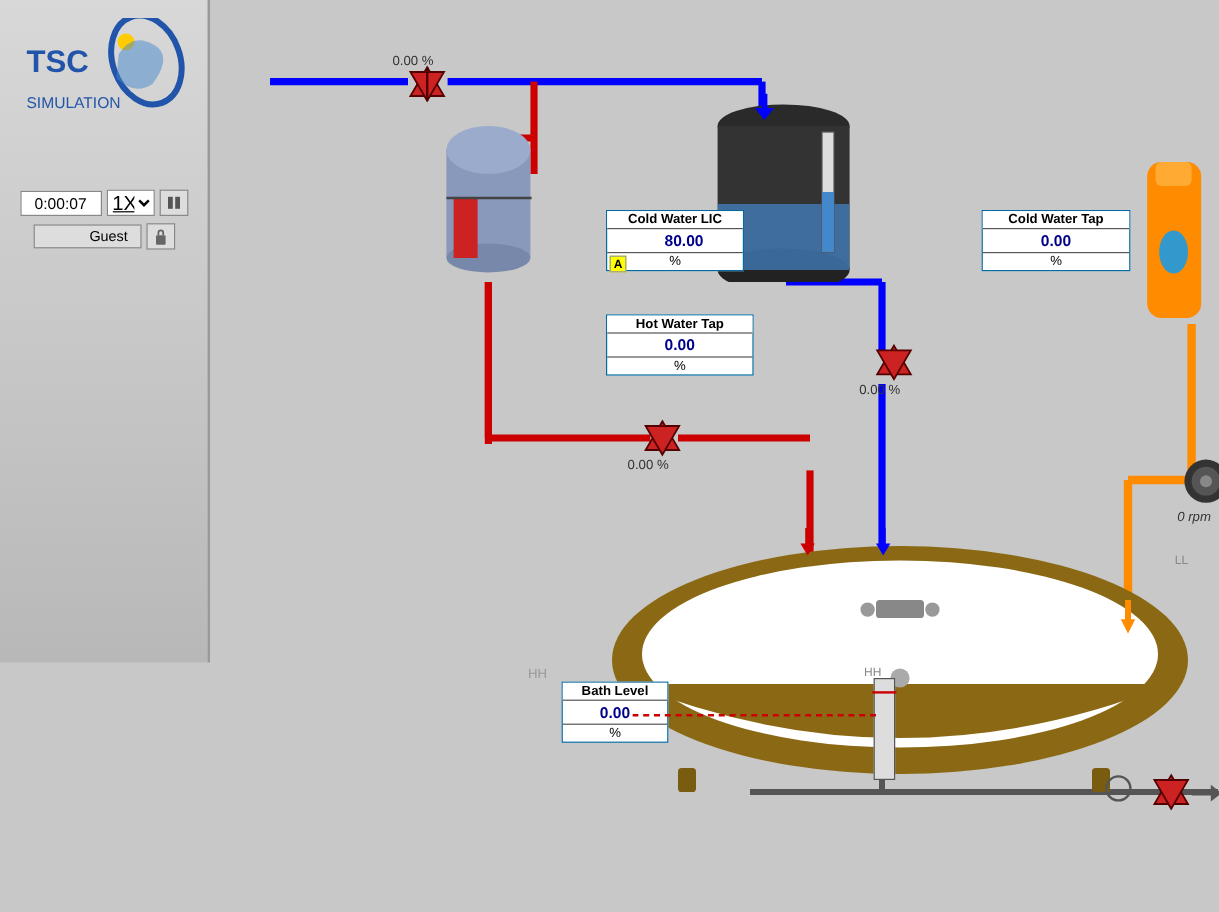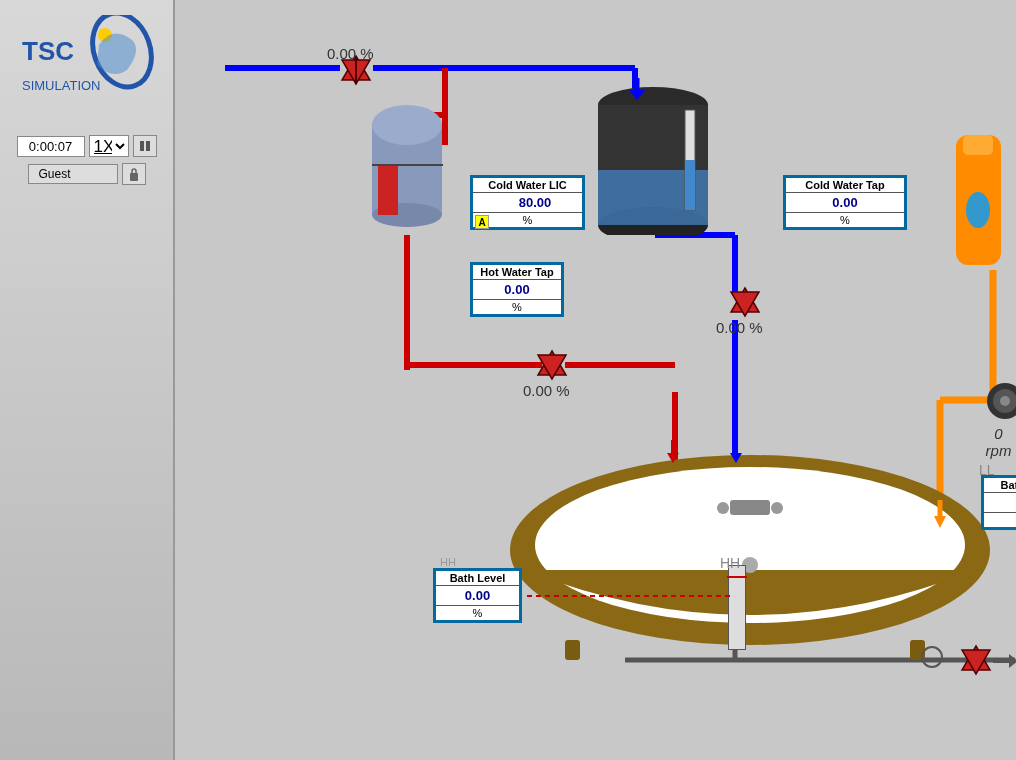--- a/index.html
+++ b/index.html
@@ -9,21 +9,21 @@
       overflow: hidden;
       font-family: Arial, sans-serif;
       background: #c8c8c8;
       display: flex;
     }
 
     
     #sidebar {
       width: 175px;
       min-width: 175px;
-      height: 760px;
+      height: 552px;
       background: linear-gradient(to bottom, #d8d8d8, #b8b8b8);
       border-right: 2px solid #999;
       display: flex;
       flex-direction: column;
       align-items: center;
       padding-top: 10px;
     }
 
     #logo-area {
       width: 150px;
@@ -35,20 +35,21 @@
     }
 
     .logo-svg { width: 140px; height: 100px; }
 
     #controls-area {
       width: 160px;
       display: flex;
       flex-direction: column;
       gap: 6px;
       align-items: center;
+      margin-top: 23px;
     }
 
     #time-speed-row {
       display: flex;
       align-items: center;
       gap: 4px;
     }
 
     .time-display {
       border: 1px solid #888;
@@ -86,21 +87,21 @@
       gap: 4px;
     }
 
     .guest-btn {
       border: 1px solid #888;
       background: #ddd;
       padding: 2px 10px;
       font-size: 12px;
       cursor: pointer;
       width: 90px;
-      text-align: left;
+      text-align: right;
     }
 
     .lock-btn {
       width: 24px;
       height: 22px;
       background: #ddd;
       border: 1px solid #888;
       cursor: pointer;
       display: flex;
       align-items: center;
@@ -142,22 +143,23 @@
       flex: 1;
       position: relative;
       background: #c8c8c8;
       overflow: hidden;
     }
 
     
     .instrument-box {
       position: absolute;
       background: white;
-      border: 3px solid #0369a1;
+      border: 1px solid #0369a1;
       text-align: center;
+      margin-left: 35px;
     }
 
     .instrument-box .title {
       background: white;
       font-size: 11px;
       font-weight: bold;
       padding: 1px 3px;
       border-bottom: 1px solid #555;
     }
 
@@ -170,21 +172,21 @@
     }
 
     .instrument-box .unit {
       font-size: 11px;
       padding: 1px 3px;
     }
 
     
     .valve-label {
       position: absolute;
-      font-size: 15px;
+      font-size: 11px;
       color: #333;
       text-align: center;
     }
 
     
     #cold-water-tank {
       position: absolute;
       left: 418px;
       top: 80px;
       width: 120px;
@@ -233,21 +235,21 @@
       top: 0;
       left: 0;
       width: 100%;
       height: 100%;
       pointer-events: none;
     }
 
     
     .llhh-label {
       position: absolute;
-      font-size: 14px;
+      font-size: 10px;
       color: #888;
     }
 
     
     .alarm-a {
       position: absolute;
       background: yellow;
       border: 1px solid #999;
       font-size: 10px;
       font-weight: bold;
@@ -482,21 +484,21 @@
 
   <div class="instrument-box" style="left:295px; top:175px; width:115px;">
     <div class="title">Cold Water LIC</div>
     <div style="position:relative;">
       <div class="alarm-a">A</div>
       <div class="value" style="padding-left:18px;">80.00</div>
     </div>
     <div class="unit">%</div>
   </div>
 
-  <div class="instrument-box" style="left:295px; top:262px; width:94px;">
+  <div class="instrument-box" style="left:295px; top:262px; width:123px;">
     <div class="title">Hot Water Tap</div>
     <div class="value">0.00</div>
     <div class="unit">%</div>
   </div>
 
   <div class="instrument-box" style="left:608px; top:175px; width:124px;">
     <div class="title">Cold Water Tap</div>
     <div class="value">0.00</div>
     <div class="unit">%</div>
   </div>

